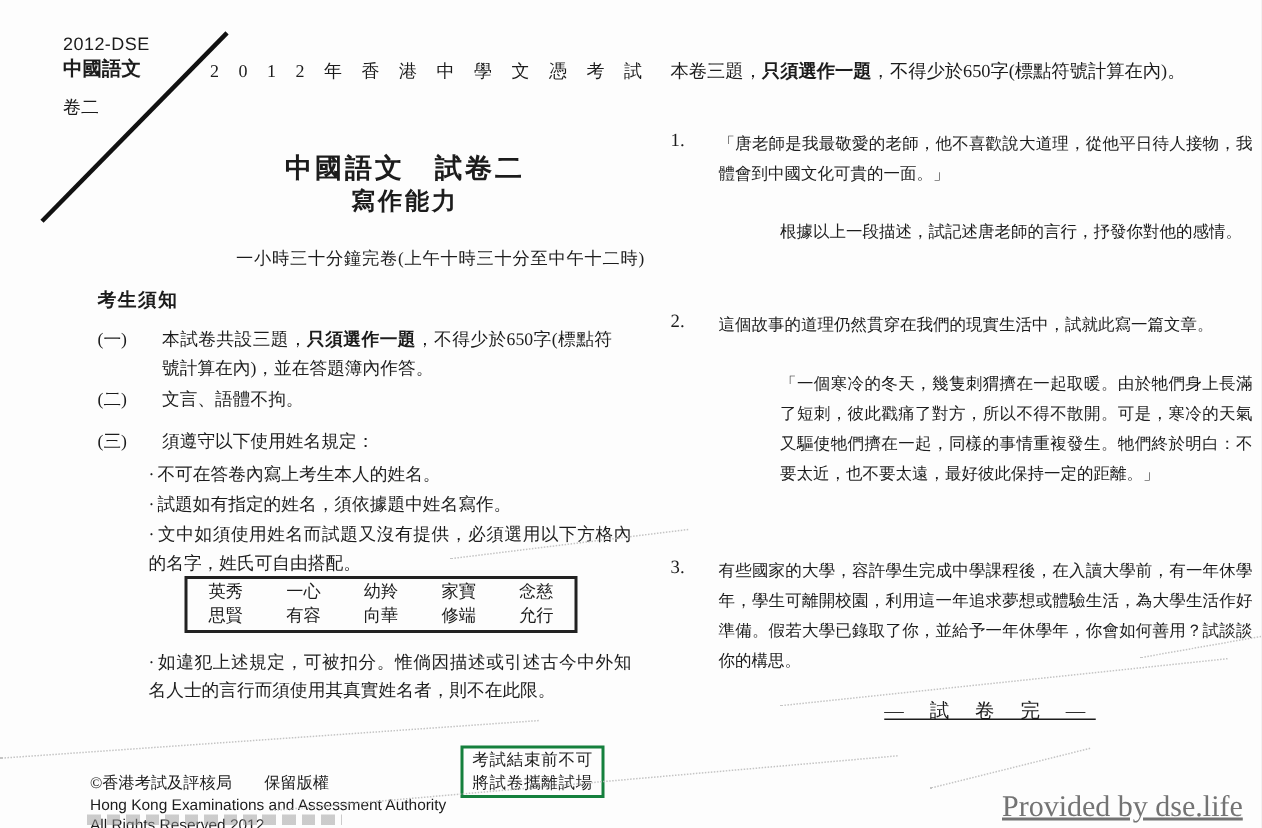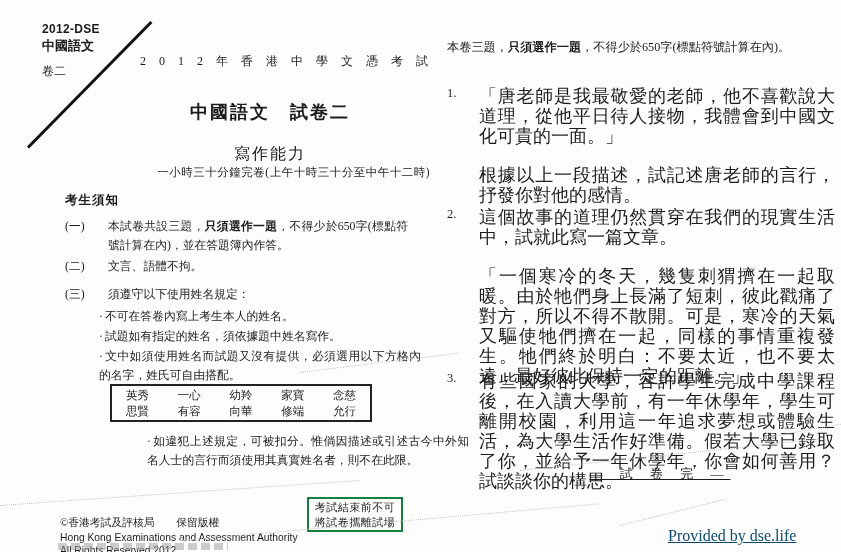--- a/index.html
+++ b/index.html
@@ -5,74 +5,74 @@
   * { margin:0; padding:0; box-sizing:border-box; }
   html,body { background:#e9e9e9; }
   body { font-family:"Liberation Serif", serif; color:#1c1c1c; }
   .sheet {
     position:relative; width:841px; height:552px; background:#fdfdfd;
     overflow:hidden; margin:0 auto;
     -webkit-font-smoothing:antialiased;
   }
   
   .corner-label { position:absolute; left:42px; top:22px; font-family:"Liberation Sans",sans-serif; }
-  .corner-line1 { font-size:12px; font-weight:bold; letter-spacing:.3px; }
+  .corner-line1 { font-size:12px; font-weight:normal; letter-spacing:.3px; }
   .corner-line2 { font-size:13px; font-weight:bold; margin-top:1px; }
   .corner-line3 { font-size:12px; margin-top:8px; font-weight:normal; }
   .diag-line {
     position:absolute; left:28px; top:146px; width:176px; height:0;
     border-top:3px solid #111; transform:rotate(-45.5deg); transform-origin:left center;
   }
   .authority { position:absolute; left:140px; top:32px; width:270px; text-align:center; }
   .authority-line1 { font-size:12px; letter-spacing:11px; white-space:nowrap; }
-  .authority-line2 { font-size:12px; letter-spacing:5px; margin-top:21px; white-space:nowrap; }
+  .authority-line2 { font-size:12px; letter-spacing:5px; margin-top:7px; white-space:nowrap; }
   .paper-title { position:absolute; left:110px; top:100px; width:320px; text-align:center; }
   .paper-title-line1 { font-size:18px; font-weight:bold; letter-spacing:2px; }
-  .paper-title-line2 { font-size:16px; font-weight:normal; letter-spacing:2px; margin-top:20px; }
+  .paper-title-line2 { font-size:16px; font-weight:bold; letter-spacing:2px; margin-top:0; }
   .duration { position:absolute; left:80px; top:165px; width:350px; text-align:right; font-size:11.5px; letter-spacing:.5px; }
   .notice-heading { position:absolute; left:65px; top:192px; font-size:12.5px; font-weight:bold; letter-spacing:1px;text-align:center; }
   .inst { position:absolute; left:65px; font-size:11.8px; line-height:19px; }
   .inst-num { position:absolute; left:0; top:0; }
   .inst-text { margin-left:43px; width:300px; text-align:justify; }
   .inst-1 { top:217px; } .inst-2 { top:257px; } .inst-3 { top:285px; }
   .rule { position:absolute; left:99px; width:322px; font-size:11.8px; line-height:19px; text-align:justify; }
   .rule .dot { margin-right:2px; }
   .rule-1 { top:307px; } .rule-2 { top:327px; } .rule-3 { top:347px; }
-  .rule-4 { top:432px;margin-left:48px; }
+  .rule-4 { top:432px; }
   .name-table {
-    position:absolute; left:110px; top:384px; width:262px; height:38px;
+    position:absolute; left:123px; top:384px; width:262px; height:38px;
     border:2px solid #222; display:flex; flex-direction:column; justify-content:center;
     padding:2px 14px;
   }
   .name-row { display:flex; justify-content:space-between; font-size:11.5px; line-height:16px; }
   .copyright { position:absolute; left:60px; top:480px; font-size:10.5px; line-height:13.5px;margin-top:36px; }
   .copyright-zh { font-size:10.8px; margin-bottom:1px; }
   .copyright-en { font-family:"Liberation Sans",sans-serif; font-size:10.3px; }
   .warning-box {
     position:absolute; left:307px; top:497px; width:96px; height:35px;
     border:2px solid #15803d; display:flex; flex-direction:column; align-items:center; justify-content:center;
     font-size:11px; line-height:14.5px; letter-spacing:.5px;
   }
   .cut-text {
     position:absolute; left:58px; top:543px; width:170px; height:7px; opacity:.5;
     background:repeating-linear-gradient(90deg,#9a9a9a 0 9px,transparent 9px 13px);
   }
   
   .rp-header { position:absolute; left:447px; top:37px; width:388px; font-size:12.2px; line-height:20px; }
-  .question { position:absolute; font-size:18px; line-height:20px; }
+  .question { position:absolute; font-size:11px; line-height:20px; }
   .q-num { position:absolute; left:447px; font-size:12.5px; font-family:"Liberation Serif",serif; }
   .q-body { position:absolute; left:479px; width:356px; text-align:justify; }
-  .q-para + .q-para { margin-top:19px; }
+  .q-para + .q-para { margin-top:19px;margin-left:41px; }
   .q1-num { top:86px; } .q1-body { top:86px; }
   .q2-num { top:207px; } .q2-body { top:207px; }
   .q3-num { top:371px; } .q3-body { top:371px; }
   .end-marker { position:absolute; left:480px; top:465px; width:360px; text-align:center; font-size:13px; letter-spacing:7px;text-decoration:underline; }
   .watermark {
     position:absolute; left:668px; top:527px; font-family:"Liberation Serif",serif;
-    font-size:16px; color:#0c4a6e; text-decoration:underline; cursor:pointer;
+    font-size:20px; color:#737373; text-decoration:underline; cursor:pointer;
   }
   
   .scan-dots { position:absolute; border-top:1.5px dotted #c4c4c4; height:0; transform-origin:left center; }
   .sd1 { left:300px; top:372px; width:160px; transform:rotate(-7deg); }
   .sd2 { left:0px;  top:505px; width:360px; transform:rotate(-4deg); }
   .sd3 { left:180px; top:540px; width:420px; transform:rotate(-5deg); }
   .sd4 { left:520px; top:470px; width:300px; transform:rotate(-6deg); }
   .sd5 { left:620px; top:525px; width:110px; transform:rotate(-14deg); }
   .sd6 { left:760px; top:438px; width:90px;  transform:rotate(-10deg); }
   .bold { font-weight:bold; }

